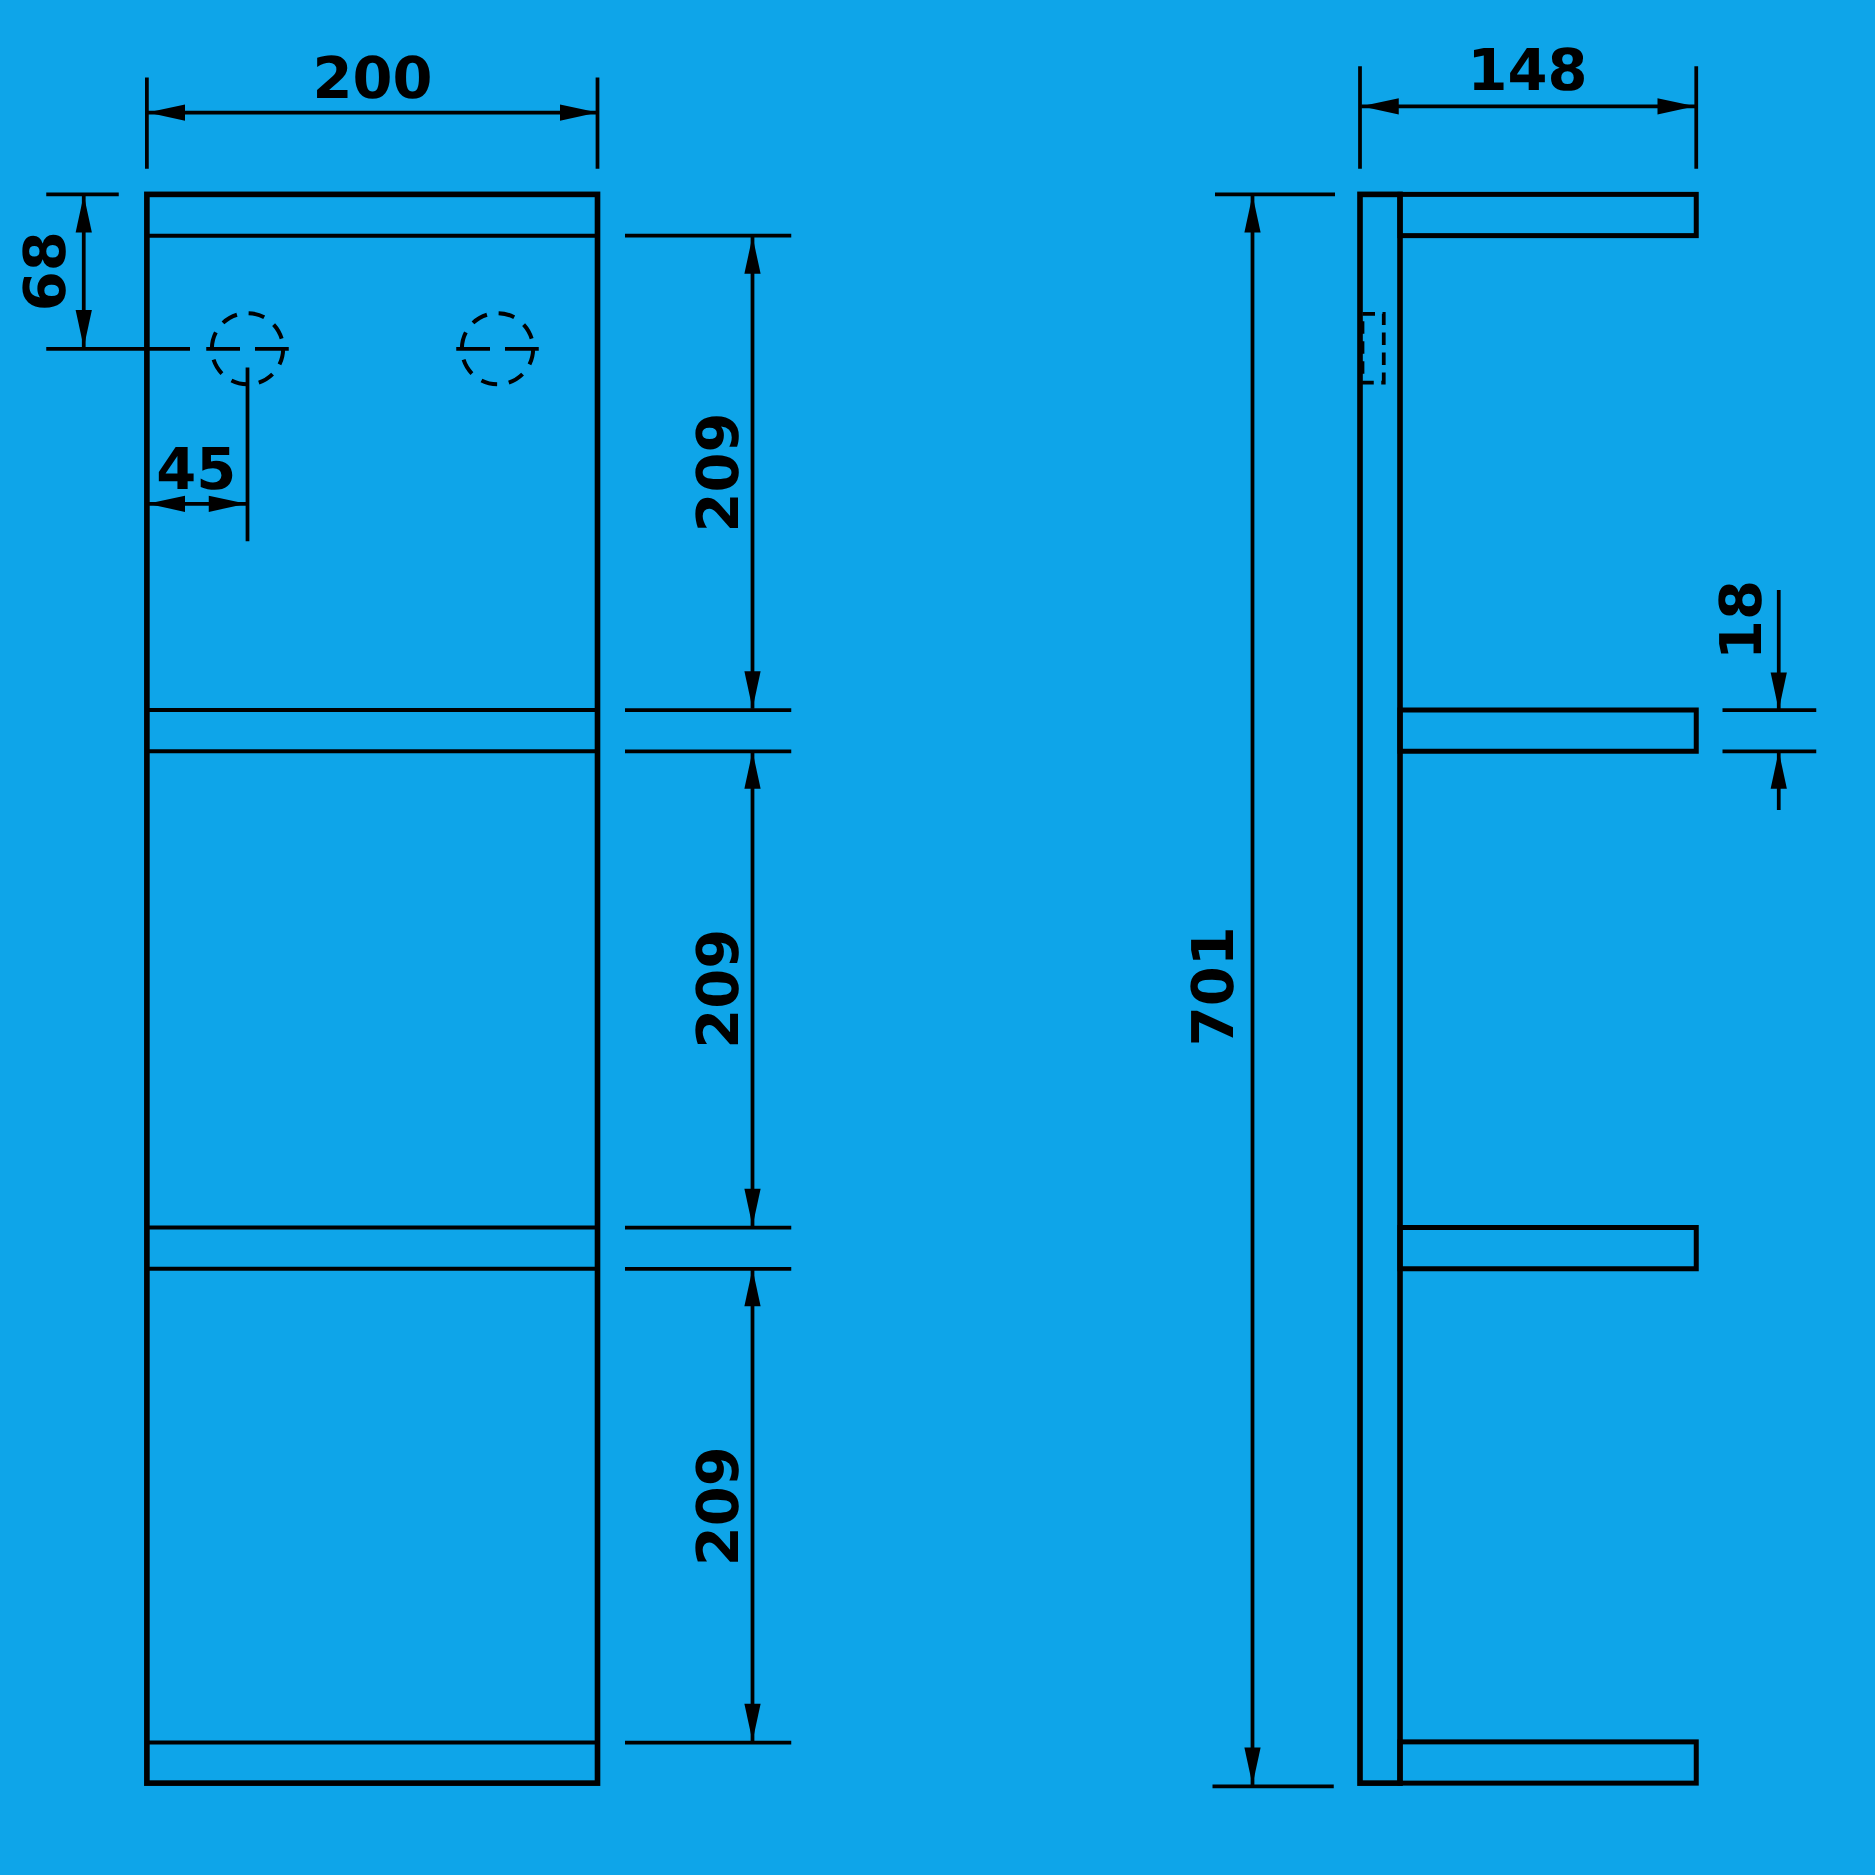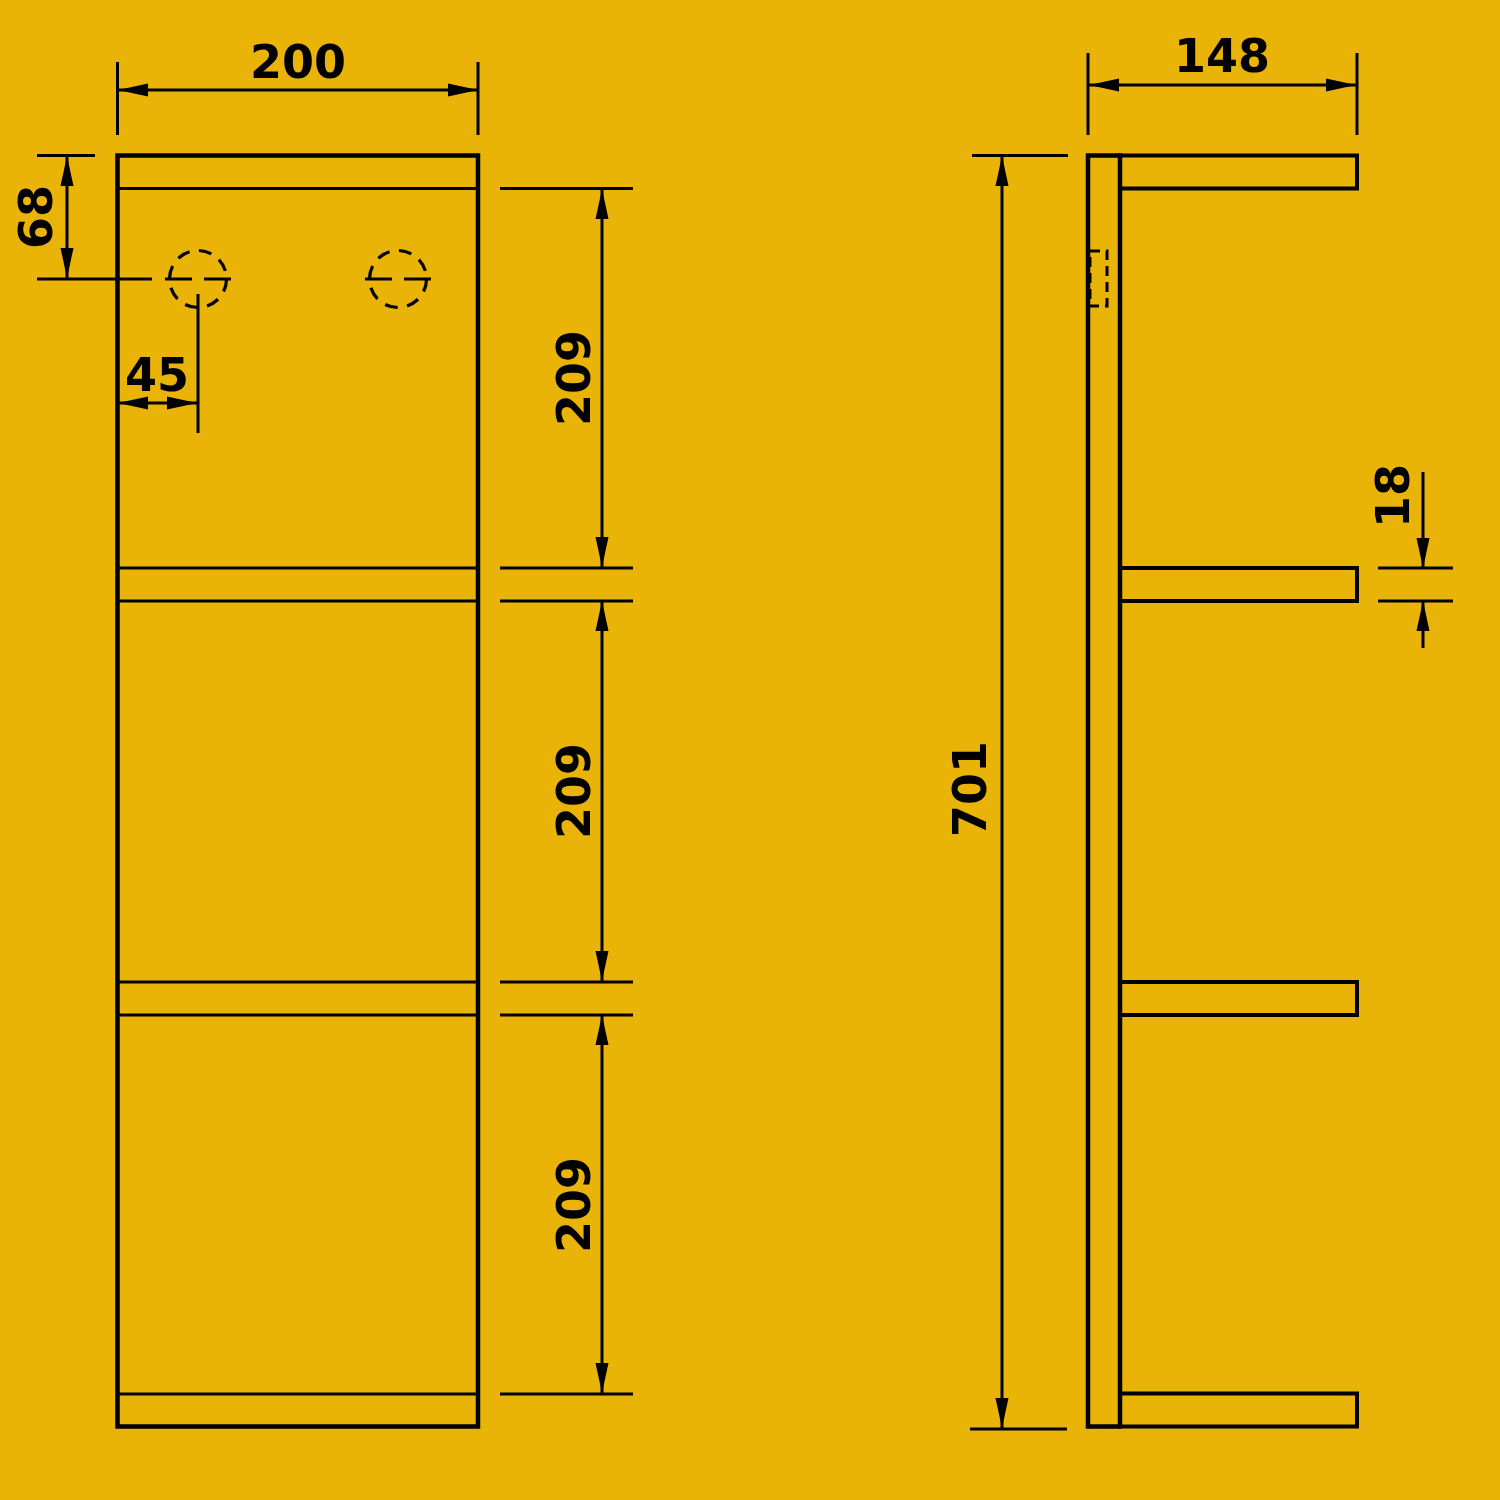--- a/index.html
+++ b/index.html
@@ -3,21 +3,21 @@
 <meta charset="utf-8">
 <style>
   html, body {
     margin: 0;
     padding: 0;
     background: #ffffff;
   }
   .canvas {
     width: 1500px;
     height: 1500px;
-    background: #eab308;
+    background: #0ea5e9;
     position: relative;
   }
   svg { display: block; }
   .obj {
     stroke: #000000;
     fill: none;
     stroke-width: 4.5;
     stroke-linecap: square;
   }
   .obj-inner {

